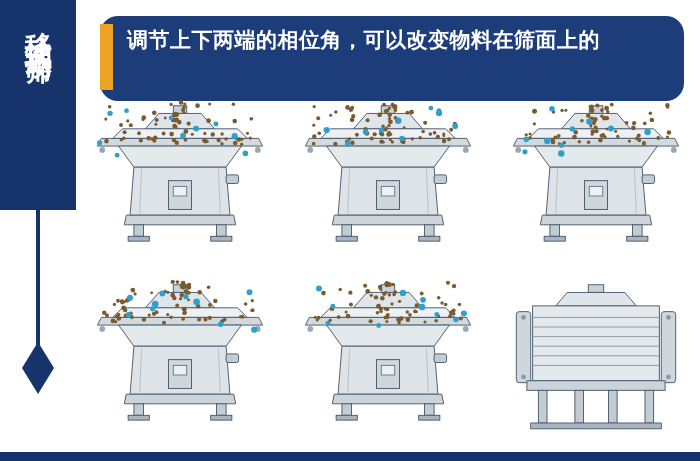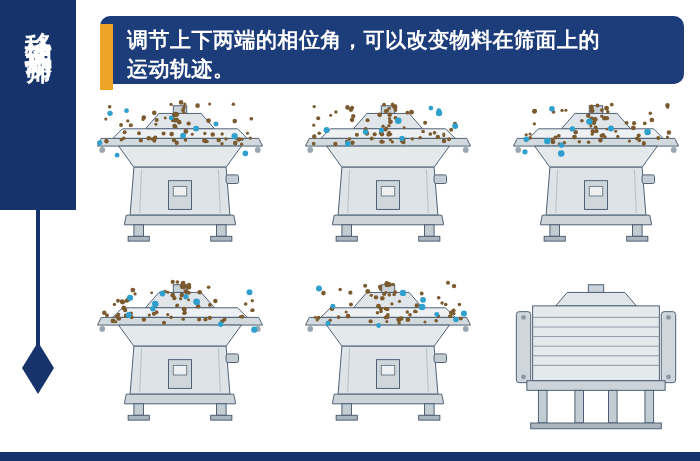--- a/index.html
+++ b/index.html
@@ -26,22 +26,22 @@
     writing-mode:vertical-rl;text-orientation:upright;
     color:#ffffff;font-weight:bold;font-size:27px;letter-spacing:5px;line-height:1;
   }
   .arrow-line{position:absolute;left:36px;top:210px;width:4px;height:136px;background:var(--navy);}
   .arrow-diamond{
     position:absolute;left:22px;top:342px;width:32px;height:52px;background:var(--navy);
     clip-path:polygon(50% 0,100% 50%,50% 100%,0 50%);
   }
   
   .banner{
-    position:absolute;left:100px;top:16px;width:584px;height:68px;
-    background:var(--banner-navy);border-radius:10px;
+    position:absolute;left:100px;top:16px;width:584px;height:85px;
+    background:var(--banner-navy);border-radius:18px;
   }
   .banner-accent{position:absolute;left:0;top:8px;width:13px;height:66px;background:var(--accent);}
   .banner-text{
     position:absolute;left:27px;top:9px;right:10px;
     color:#ffffff;font-size:21px;font-weight:bold;line-height:29px;letter-spacing:0.5px;
   }
   
   .figures{
     position:absolute;left:76px;top:94px;width:624px;height:358px;
     display:grid;grid-template-columns:repeat(3,1fr);grid-template-rows:1fr 1fr;
@@ -108,21 +108,20 @@
     <div class="sidebar-title">移动式振动筛</div>
   </div>
   <div class="arrow-line"></div>
   <div class="arrow-diamond"></div>
 </aside>
 
 <div class="banner">
   <div class="banner-accent"></div>
   <div class="banner-text">
     <span>调节上下两端的相位角，可以改变物料在筛面上的</span><br>
-    <span>运动轨迹。</span>
   </div>
 </div>
 
 <main class="figures" id="figures">
     <figure class="machine">
       <svg viewBox="0 0 200 175">
         <use href="#sym-open" xlink:href="#sym-open"></use>
         <g>
           <circle cx="101.1" cy="2.5" r="2.4" fill="#7a5a2e"></circle>
           <circle cx="104.2" cy="7.8" r="1.8" fill="#7a5a2e"></circle>

